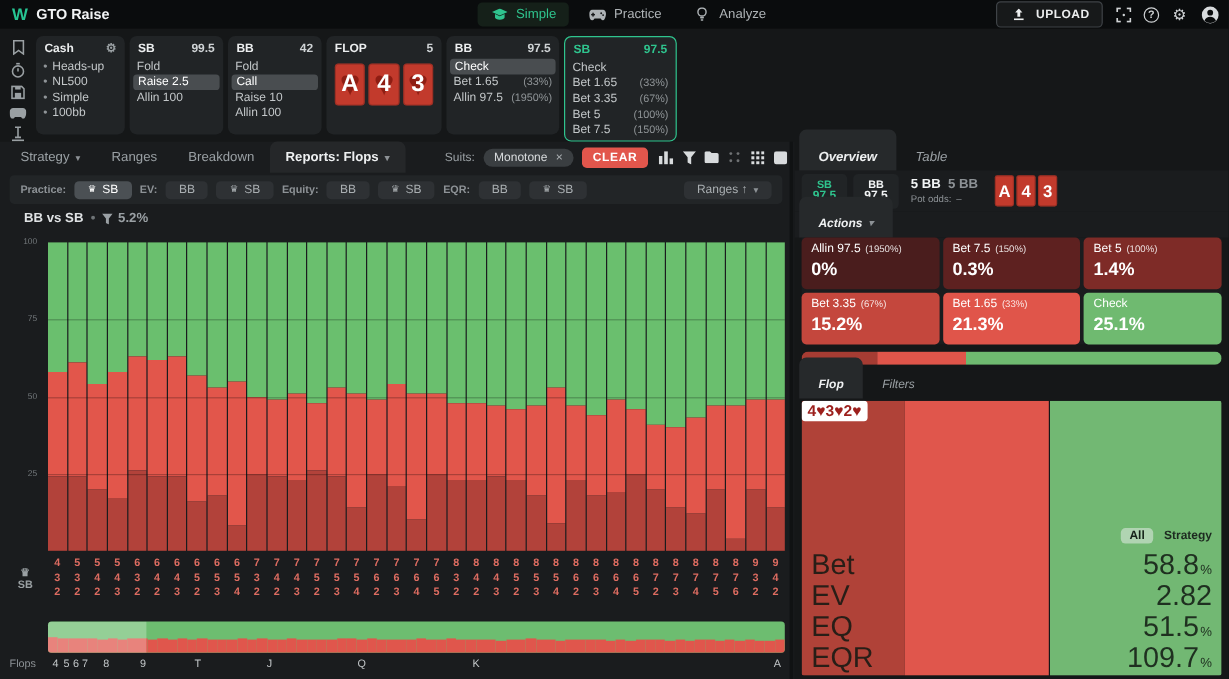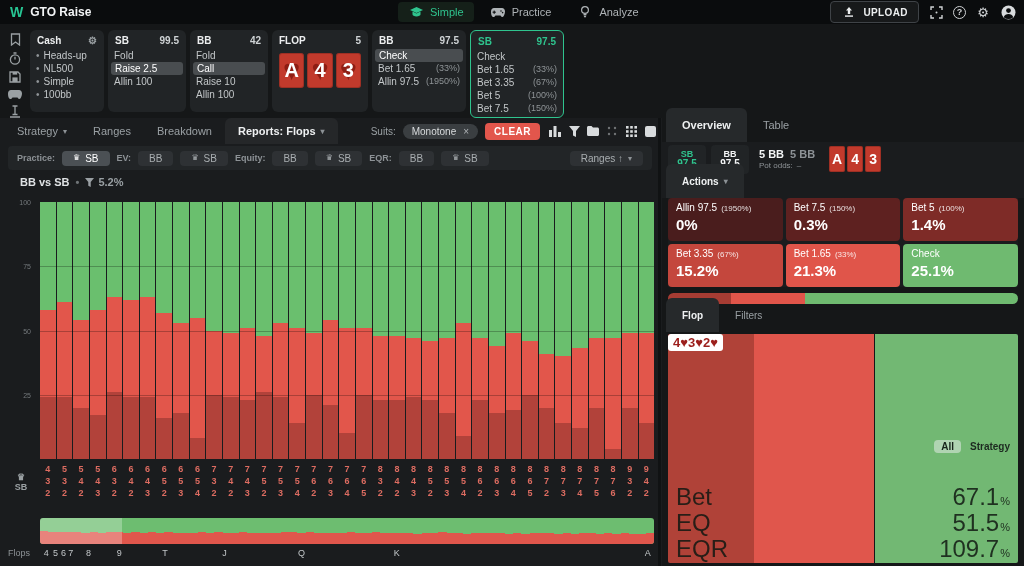--- a/index.html
+++ b/index.html
@@ -89,21 +89,21 @@
   .mmhl{position:absolute;left:0;top:0;bottom:0;background:rgba(255,255,255,.27);}
   .flopword{position:absolute;left:8px;top:430px;font-size:9px;color:#8d9296;}
   .flopaxis{position:absolute;left:40px;top:430px;width:614px;height:12px;}
   .ftick{position:absolute;top:0;font-size:9px;color:#c3c7c9;}
 
   .divider{position:absolute;left:658px;top:118px;width:3px;height:448px;background:#101213;}
 
   
   .right{position:absolute;top:118px;left:662px;width:362px;height:448px;background:#151718;}
   .rptabs{height:24px;display:flex;align-items:flex-end;font-size:11px;color:#9aa0a4;padding-left:4px;}
-  .rptab{padding:17px 16px;height:24px;display:flex;align-items:center;gap:5px;border-radius:6px 6px 0 0;}
+  .rptab{padding:17px 16px;height:24px;display:flex;align-items:flex-start;gap:5px;border-radius:6px 6px 0 0;font-style:italic;}
   .rptab.active{background:#26292b;color:#eef0f1;font-weight:bold;}
   .rpinfo{height:34px;display:flex;align-items:center;gap:5px;padding:0 6px;background:#1a1c1e;}
   .pchip{background:#212426;border-radius:4px;width:38px;height:29px;display:flex;flex-direction:column;
          align-items:center;justify-content:center;font-size:9px;font-weight:bold;line-height:10px;}
   .pchip .pstack{font-size:10px;}
   .pchip.sb{color:#2fc48e;}
   .pchip.bb{color:#f2f4f5;}
   .potbox{display:flex;flex-direction:column;justify-content:center;margin-left:5px;gap:1px;}
   .potrow{font-size:11px;font-weight:bold;color:#f2f4f5;display:flex;gap:6px;}
   .potrow .side{color:#8d9296;}
@@ -1228,22 +1228,28 @@
         </div>
       <div class="flopchip">4♥3♥2♥</div>
       <div class="modebar">
         <span class="allpill">All</span>
         <span>Strategy</span>
       </div>
       <div class="stats">
           <div class="statrow">
             <span>Bet</span>
             <span class="sv">
-              <span>67.1</span>
+              <span>58.8</span>
               <span class="u">%</span>
+            </span>
+          </div>
+          <div class="statrow">
+            <span>EV</span>
+            <span class="sv">
+              <span>2.82</span>
             </span>
           </div>
           <div class="statrow">
             <span>EQ</span>
             <span class="sv">
               <span>51.5</span>
               <span class="u">%</span>
             </span>
           </div>
           <div class="statrow">

